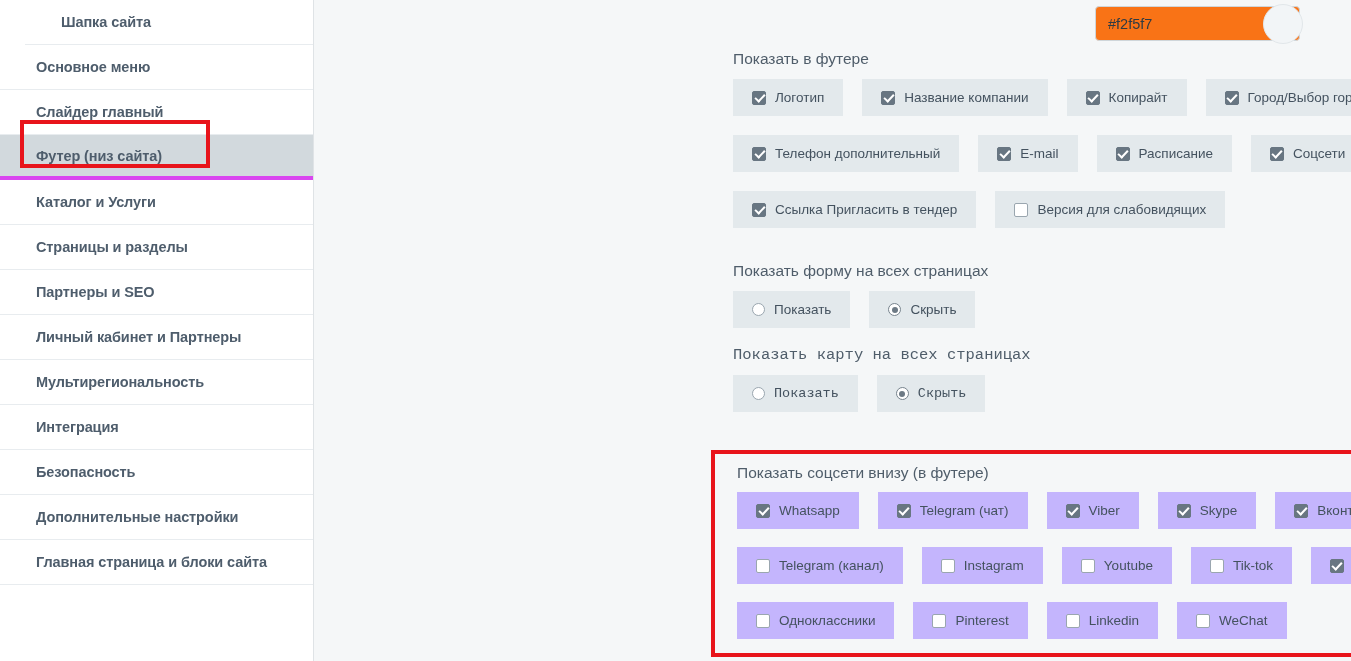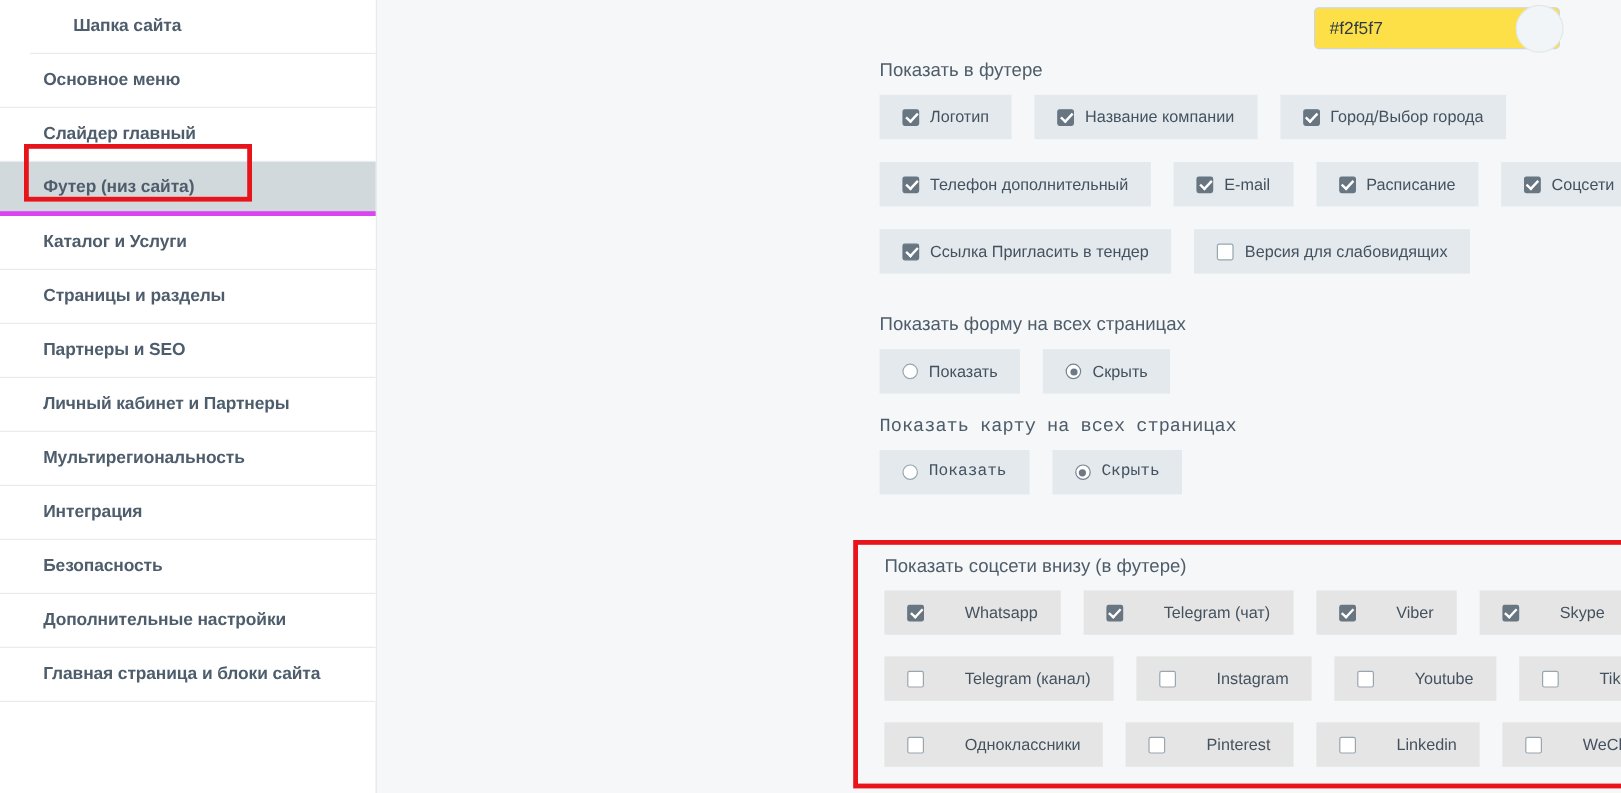--- a/index.html
+++ b/index.html
@@ -74,21 +74,21 @@
     right: 51px;
     top: 6px;
     width: 205px;
     height: 35px;
   }
   #color-input {
     width: 205px;
     height: 35px;
     border: 1px solid #cfd6da;
     border-radius: 4px;
-    background: #fde047;
+    background: #f97316;
     font-family: "Liberation Sans", sans-serif;
     font-size: 14.5px;
     color: #2f3b44;
     padding: 16px 12px;
     outline: none;
   }
   #color-swatch {
     position: absolute;
     right: -3px;
     top: -2px;
@@ -121,21 +121,21 @@
     background: #e3e9ec;
     display: inline-flex;
     align-items: center;
     padding: 0 19px;
     font-size: 13.5px;
     color: #44525f;
     white-space: nowrap;
     cursor: pointer;
     border: none;
   }
-  .chip.loose { background: #e5e5e5; gap: 25px; }
+  .chip.loose { background: #c4b5fd; }
 
   
   .cb {
     width: 14px;
     height: 14px;
     min-width: 14px;
     border-radius: 2px;
     margin-right: 9px;
     position: relative;
     display: inline-block;
@@ -262,20 +262,24 @@
             <label class="chip">
               <span class="cb on"></span>
               <span>Логотип</span>
             </label>
             <label class="chip">
               <span class="cb on"></span>
               <span>Название компании</span>
             </label>
             <label class="chip">
               <span class="cb on"></span>
+              <span>Копирайт</span>
+            </label>
+            <label class="chip">
+              <span class="cb on"></span>
               <span>Город/Выбор города</span>
             </label>
           </div>
           <div class="chip-row">
             <label class="chip">
               <span class="cb on"></span>
               <span>Телефон дополнительный</span>
             </label>
             <label class="chip">
               <span class="cb on"></span>

